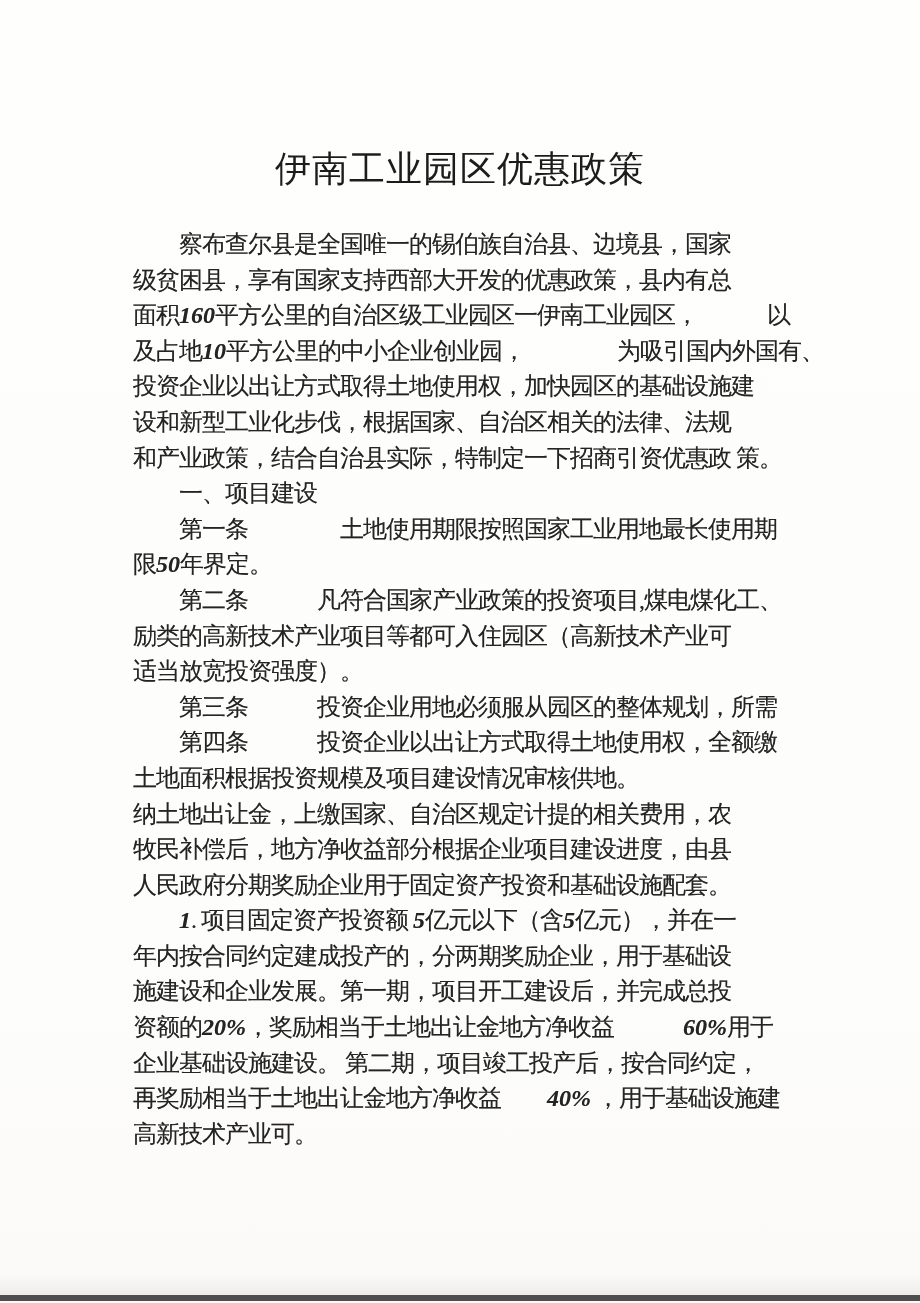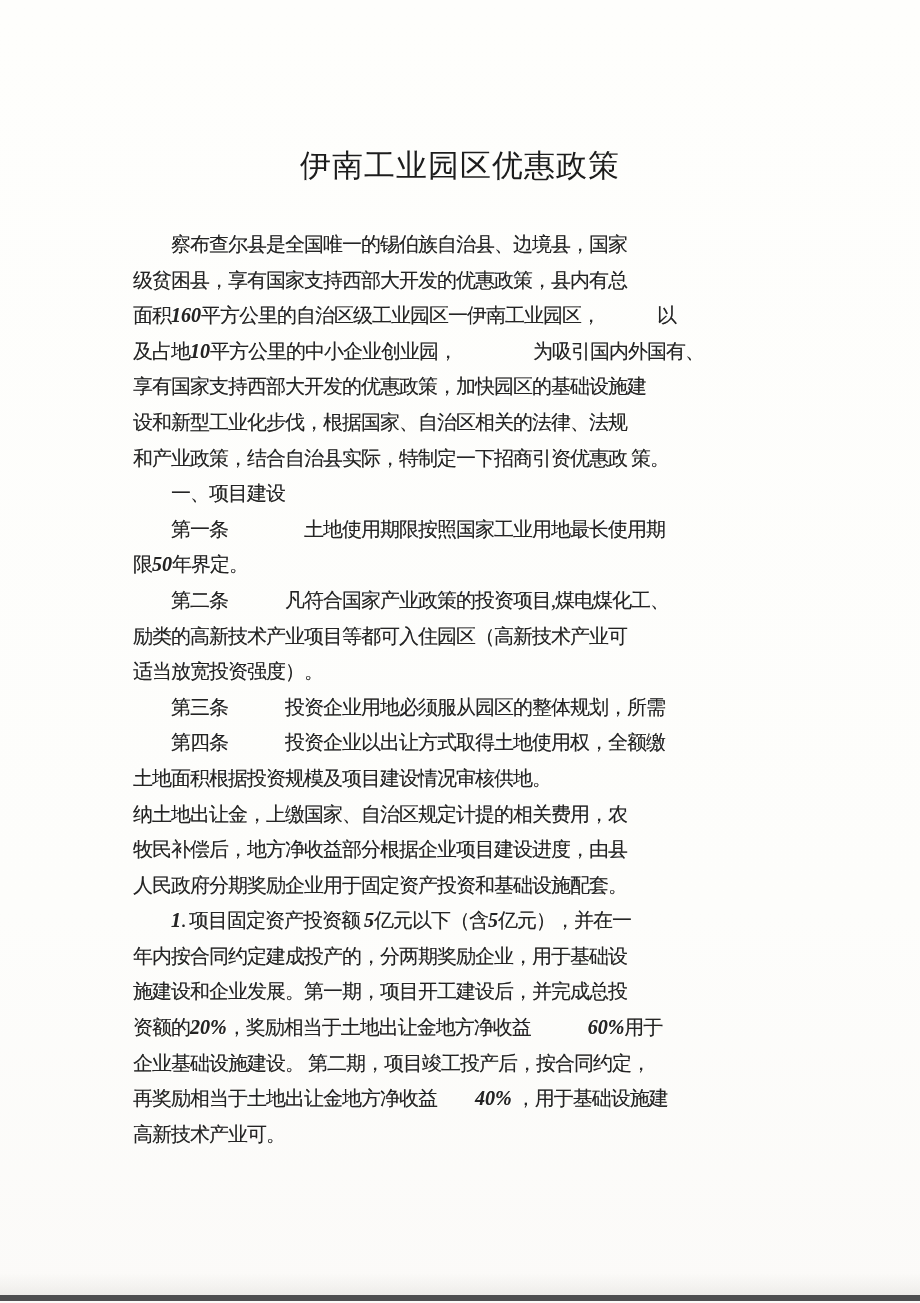--- a/index.html
+++ b/index.html
@@ -16,32 +16,32 @@
     overflow: hidden;
     font-family: "Liberation Serif", "DejaVu Serif", serif;
     color: #222222;
   }
   .doc-title {
     position: absolute;
     top: 145px;
     left: 0;
     width: 100%;
     text-align: center;
-    font-size: 31px;
+    font-size: 36px;
     font-weight: 500;
     letter-spacing: 1px;
     color: #1c1c1c;
     white-space: pre;
   }
   .doc-body {
     position: absolute;
     top: 227px;
     left: 133px;
     width: 660px;
-    font-size: 20px;
+    font-size: 24px;
     letter-spacing: -1px;
     line-height: 35.6px;
     color: #242424;
   }
   .line {
     white-space: pre;
     height: 35.6px;
     text-shadow: 0 0 0.6px rgba(40,40,40,0.45);
   }
   .line b {
@@ -72,21 +72,21 @@
 
 <div class="page">
   <div class="doc-title">伊南工业园区优惠政策</div>
 
   <div class="doc-body">
 
   <div class="line">　　察布查尔县是全国唯一的锡伯族自治县、边境县，国家</div>
       <div class="line">级贫困县，享有国家支持西部大开发的优惠政策，县内有总</div>
       <div class="line">面积<b>160</b>平方公里的自治区级工业园区一伊南工业园区，　　　以</div>
       <div class="line">及占地<b>10</b>平方公里的中小企业创业园，　　　　为吸引国内外国有、</div>
-      <div class="line">享有国家支持西部大开发的优惠政策，加快园区的基础设施建</div>
+      <div class="line">投资企业以出让方式取得土地使用权，加快园区的基础设施建</div>
       <div class="line">设和新型工业化步伐，根据国家、自治区相关的法律、法规</div>
       <div class="line">和产业政策，结合自治县实际，特制定一下招商引资优惠政 策。</div>
       <div class="line">　　一、项目建设</div>
       <div class="line">　　第一条　　　　土地使用期限按照国家工业用地最长使用期</div>
       <div class="line">限<b>50</b>年界定。</div>
       <div class="line">　　第二条　　　凡符合国家产业政策的投资项目,煤电煤化工、</div>
       <div class="line">励类的高新技术产业项目等都可入住园区（高新技术产业可</div>
       <div class="line">适当放宽投资强度）。</div>
       <div class="line">　　第三条　　　投资企业用地必须服从园区的整体规划，所需</div>
       <div class="line">　　第四条　　　投资企业以出让方式取得土地使用权，全额缴</div>

